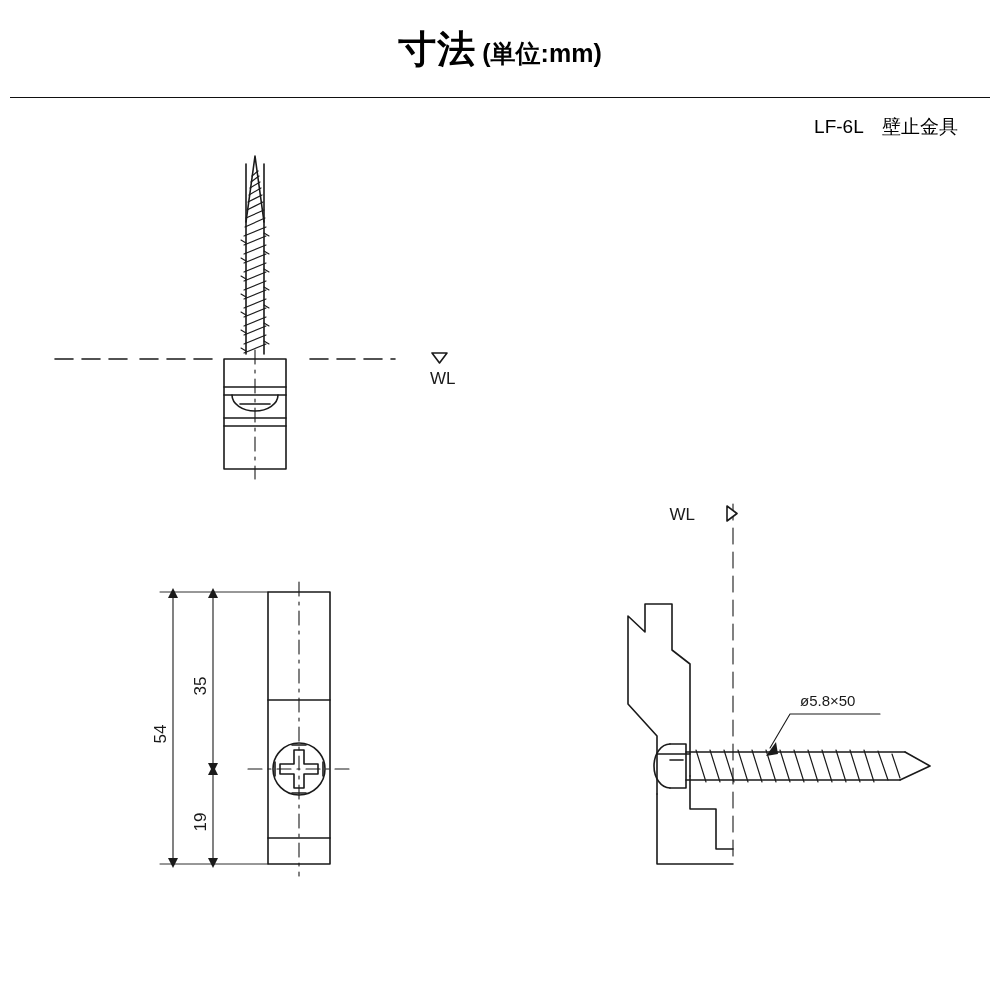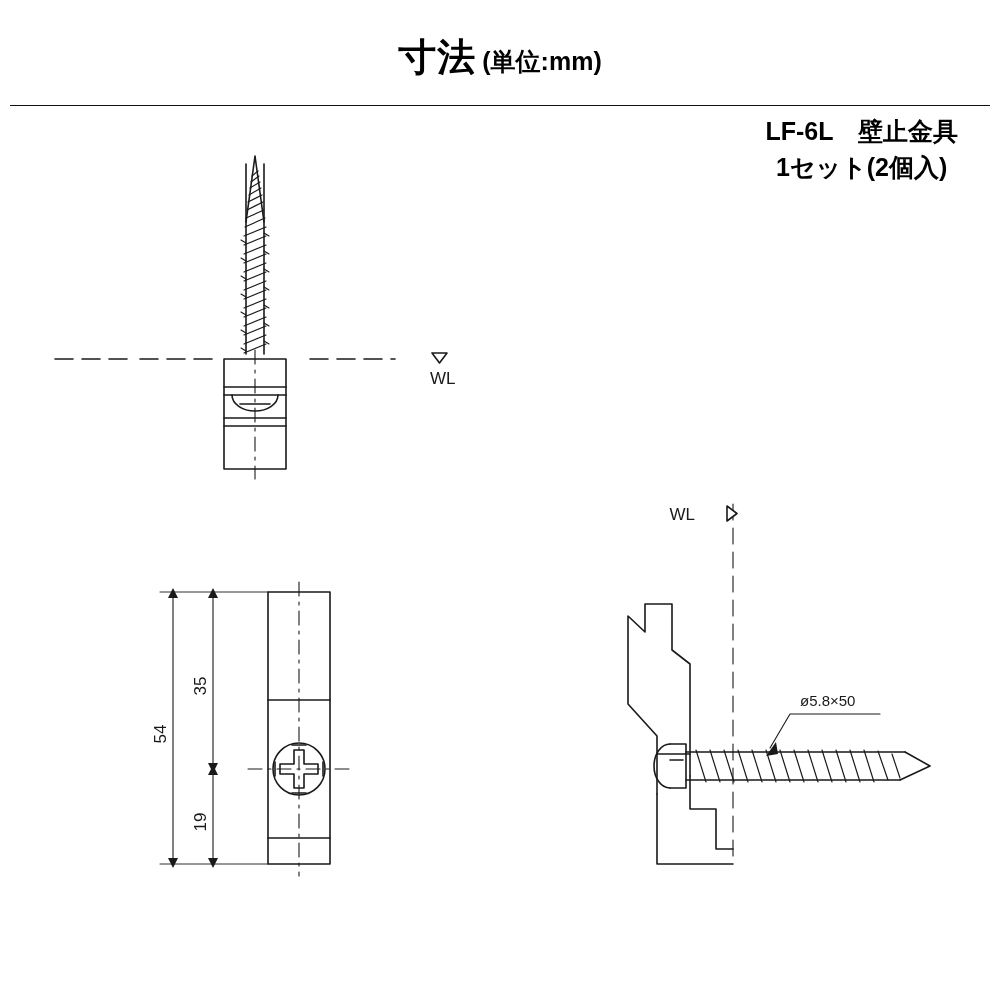--- a/index.html
+++ b/index.html
@@ -16,21 +16,21 @@
     overflow: hidden;
   }
   .page {
     position: relative;
     width: 1000px;
     height: 1000px;
   }
   
   .header {
     position: absolute;
-    top: 8px;
+    top: 0;
     left: 0;
     width: 1000px;
     height: 98px;
     border-radius: 18px;
   }
   .header-title-wrap {
     position: absolute;
     top: 24px;
     left: 0;
     width: 1000px;
@@ -54,22 +54,22 @@
     width: 980px;
     height: 1px;
     background: #111111;
   }
   
   .product-label {
     position: absolute;
     top: 114px;
     right: 42px;
     text-align: center;
-    font-size: 25px;
-    font-weight: bold;
+    font-size: 19px;
+    font-weight: normal;
     line-height: 1.42;
     white-space: nowrap;
   }
   
   .canvas {
     position: absolute;
     top: 104px;
     left: 0;
     width: 1000px;
     height: 902px;
@@ -97,21 +97,20 @@
 
   <div class="header">
     <div class="header-title-wrap">
       <span class="title-main">寸法</span><span class="title-unit">(単位:mm)</span>
     </div>
     <div class="header-rule"></div>
   </div>
 
   <div class="product-label">
     <div>LF-6L　壁止金具</div>
-    <div>1セット(2個入)</div>
   </div>
 
   <div class="canvas">
     <svg class="dwg" viewBox="0 0 1000 902" xmlns="http://www.w3.org/2000/svg">
 
       <g fill="none" stroke="#1a1a1a" stroke-width="1.6" stroke-linecap="round" stroke-linejoin="round">
 
         <g>
 
           <path d="M 55 255 L 130 255" stroke-dasharray="18 9"></path>

